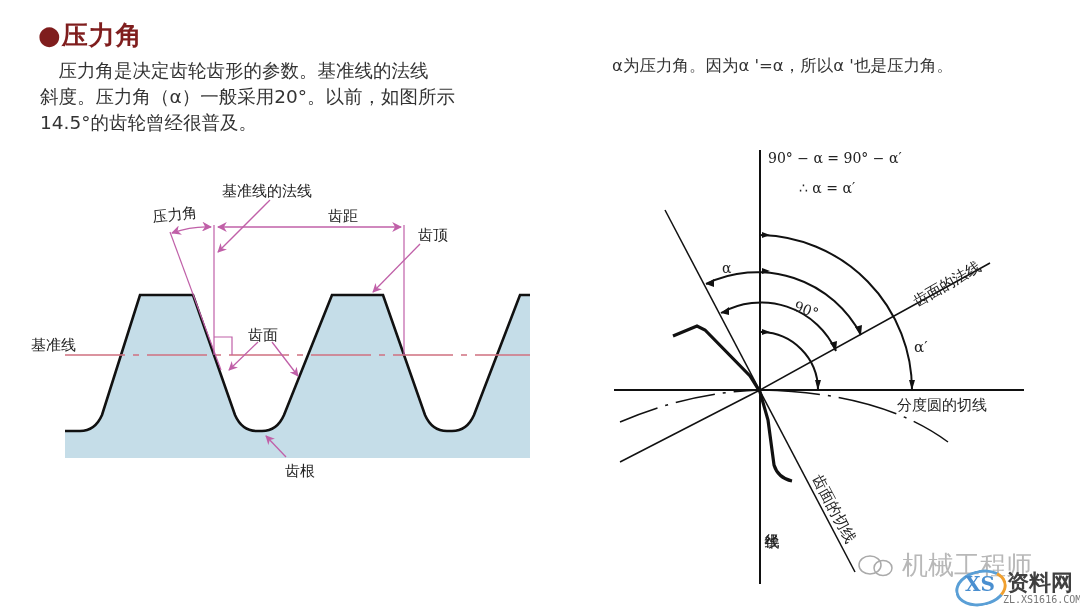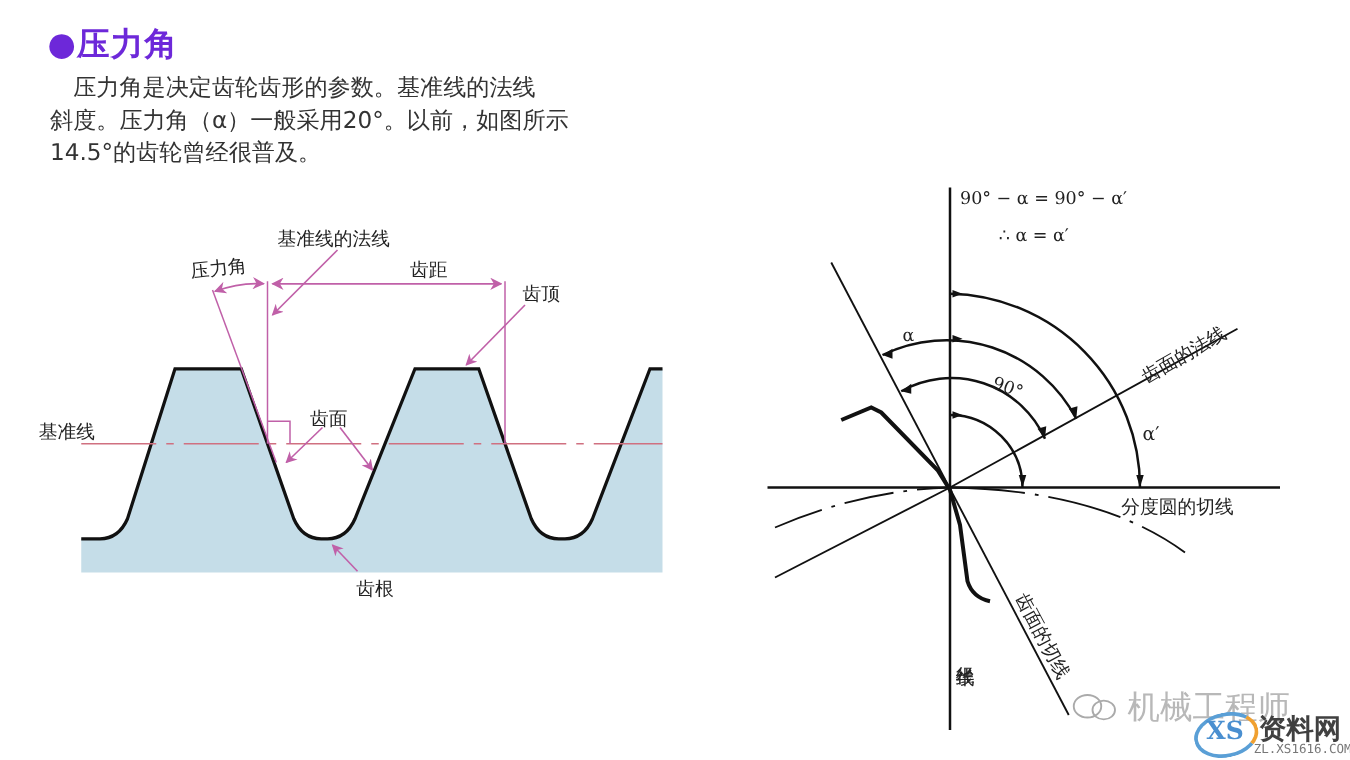--- a/index.html
+++ b/index.html
@@ -1,36 +1,37 @@
 <!DOCTYPE html>
 <html><head>
 <meta charset="utf-8">
 <style>
   html, body { margin:0; padding:0; background:#ffffff; }
   body { width:1080px; height:608px; position:relative; overflow:hidden; font-family:"DejaVu Sans", sans-serif; color:#222; }
-  .title { position:absolute; left:38px; top:18px; font-size:26px; font-weight:bold; color:#6d28d9; letter-spacing:1px; }
+  .title { position:absolute; left:38px; top:18px; font-size:26px; font-weight:bold; color:#7f1d1d; letter-spacing:1px; }
   .para-left { position:absolute; left:40px; top:58px; width:520px; font-size:18.5px; line-height:26px; color:#333; }
   .para-right { position:absolute; left:612px; top:54px; width:460px; font-size:16.5px; line-height:24px; color:#333; }
   svg { position:absolute; left:0; top:0; }
   .lbl { font-family:"DejaVu Sans", sans-serif; }
   .math { font-family:"DejaVu Serif", serif; font-style:normal; }
   .wm { position:absolute; }
 </style>
 </head>
 <body>
 
 <div class="title">●压力角</div>
 
 <div class="para-left">
   <div>　压力角是决定齿轮齿形的参数。基准线的法线</div>
   <div>斜度。压力角（α）一般采用20°。以前，如图所示</div>
   <div>14.5°的齿轮曾经很普及。</div>
 </div>
 
 <div class="para-right">
+  <div>α为压力角。因为α '=α，所以α '也是压力角。</div>
 </div>
 
 <svg width="1080" height="608">
   <defs>
     <marker id="arr" viewBox="0 0 10 10" refX="9" refY="5" markerWidth="7" markerHeight="7" orient="auto-start-reverse">
       <path d="M0,0 L10,5 L0,10 L3,5 Z" fill="#c060a8"></path>
     </marker>
   </defs>
 
   <path d="M65,431 L80,431 Q95,431 102,415 L140,295 L193,295 L235,415 Q242,431 257,431 L262,431 Q277,431 284,415 L332,295 L383,295 L425,415 Q432,431 447,431 L452,431 Q467,431 474,415 L520,295 L530,295 L530,458 L65,458 Z" fill="#c5dde8" stroke="none"></path>

